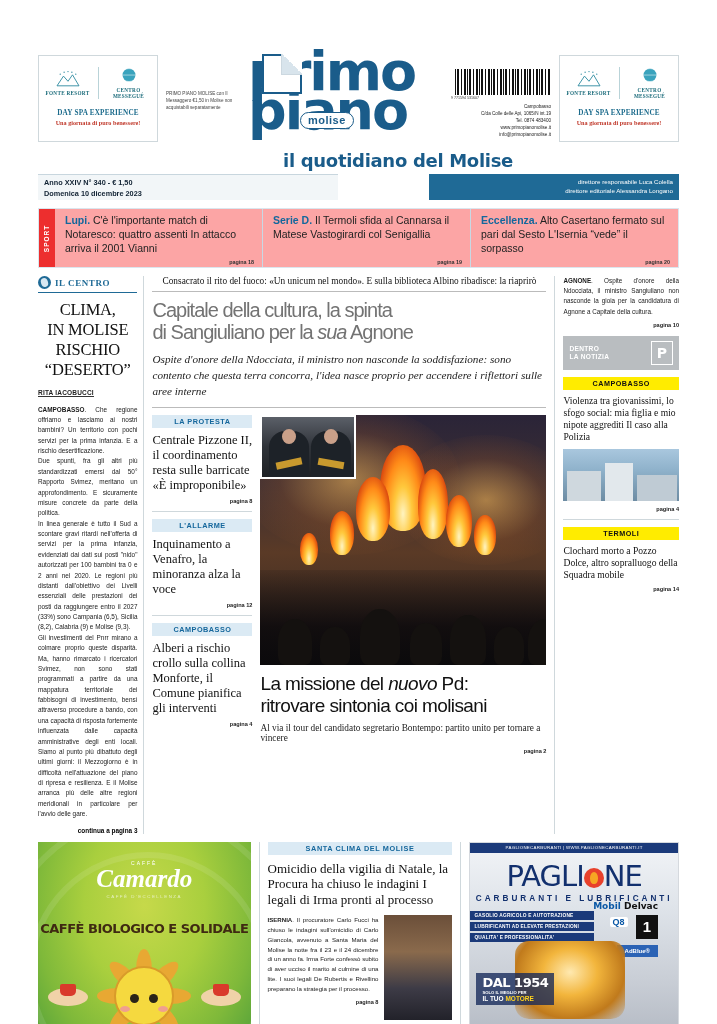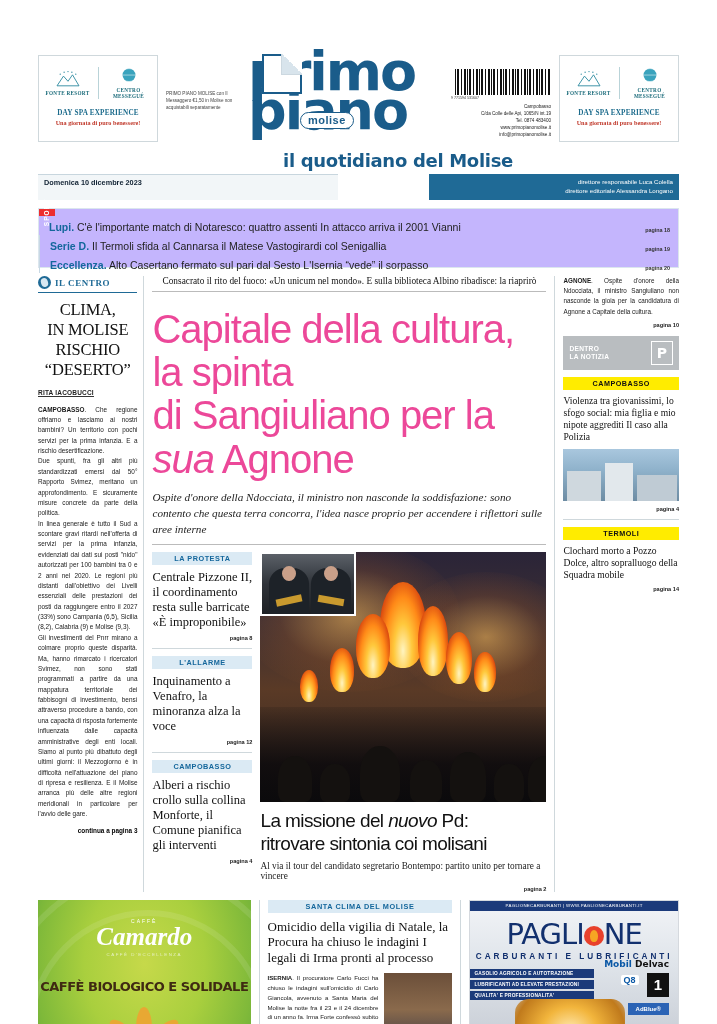--- a/index.html
+++ b/index.html
@@ -71,23 +71,22 @@
   }
   .issue-band div { font-size:7.3px; font-weight:bold; color:#123; line-height:1.45; }
   .dir-band {
     position:absolute; right:0; top:0; width:250px; height:26px; background:#1f6a96;
     color:#fff; text-align:right; padding:3px 6px 0 0;
   }
   .dir-band div { font-size:6.2px; line-height:1.5; }
 
   
   .sport-strip {
-    margin:8px 38px 0 38px; height:60px; background:#c4b5fd; display:flex; position:relative;
+    margin:8px 38px 0 38px; height:60px; background:#fca5a5; display:flex; position:relative;
     border:1px solid #dbe6ee;
-    flex-direction:column;
   }
   .sport-tab {
     width:16px; background:#ed2e2e; color:#fff; font-size:6.5px; font-weight:bold;
     display:flex; align-items:center; justify-content:center; letter-spacing:1px;
   }
   .sport-tab span { transform:rotate(-90deg); white-space:nowrap; }
   .sport-item { flex:1; padding:5px 8px 0 10px; position:relative; }
   .sport-item + .sport-item { border-left:1px solid #c8d8e4; }
   .sport-item .txt { font-size:10.5px; line-height:1.33; color:#222; font-family:"Liberation Sans", sans-serif;}
   .sport-item .lead { color:#14679c; font-weight:bold; }
@@ -113,22 +112,22 @@
   .body-text p { margin-bottom:0; }
   .body-text b { font-weight:bold; }
   .continua { font-size:6.4px; font-weight:bold; text-align:right; margin-top:7px; }
 
   
   .kicker-line {
     font-family:"Liberation Serif", serif; font-size:9.3px; color:#111; text-align:center;
     border-bottom:1px solid #bbb; padding-bottom:5px;
   }
   .main-head {
-    font-family:"Liberation Sans", sans-serif; font-size:40px; line-height:1.08; color:#ec4899;
-    letter-spacing:-1px; margin-top:16px; font-weight:normal;
+    font-family:"Liberation Sans", sans-serif; font-size:20px; line-height:1.08; color:#737373;
+    letter-spacing:-1px; margin-top:8px; font-weight:normal;
   }
   .main-head i { font-style:italic; }
   .main-sub {
     font-family:"Liberation Serif", serif; font-style:italic; font-size:11.2px; line-height:1.42;
     color:#222; margin-top:9px; padding-bottom:7px; border-bottom:1px solid #bbb;
   }
 
   .mid-split { display:flex; gap:8px; margin-top:7px; }
   .mid-col-a { width:100px; }
   .mid-col-b { flex:1; }
@@ -246,21 +245,21 @@
     background:linear-gradient(180deg,#f2f4f7 0%,#dfe4ea 30%,#c9ced6 65%,#aeb4be 100%);
     border:1px solid #d5d9de;
   }
   .pg-top { height:10px; background:#1b3a7a; color:#fff; font-size:4.4px; display:flex; align-items:center; justify-content:center; gap:8px; letter-spacing:.3px;}
   .pg-name { text-align:center; font-family:"DejaVu Sans", sans-serif; font-weight:normal; font-size:29px; color:#12306e; letter-spacing:-1px; margin-top:6px; position:relative;}
   .pg-drop { display:inline-block; width:20px; height:20px; border-radius:50% 50% 50% 50%; background:#e8412c; vertical-align:-2px; position:relative;}
   .pg-drop:after{content:"";position:absolute;left:6px;top:4px;width:8px;height:12px;background:#f6a623;border-radius:50% 50% 45% 45%;}
   .pg-sub { text-align:center; font-size:8.2px; letter-spacing:3px; color:#12306e; font-weight:bold; margin-top:1px;}
   .pg-bullets { margin-top:8px; }
   .pg-bullet { background:#1b3a7a; color:#fff; font-size:4.8px; font-weight:bold; padding:2px 4px; margin-bottom:2px; width:124px; letter-spacing:.2px;}
-  .pg-brands { position:absolute; right:9px; top:58px; text-align:right;}
+  .pg-brands { position:absolute; right:20px; top:58px; text-align:right;}
   .pg-mobil { font-size:9px; font-weight:bold; color:#0a58a6; font-family:"DejaVu Sans", sans-serif;}
   .pg-mobil span { color:#111; }
   .pg-q8 { display:inline-block; background:#fff; color:#0a58a6; font-weight:bold; font-size:9px; padding:0 3px; border-radius:2px; margin-top:4px;}
   .pg-one { display:inline-block; width:22px; height:24px; background:#111; color:#fff; font-weight:bold; font-size:15px; text-align:center; line-height:24px; margin-left:4px; vertical-align:-7px;}
   .pg-adblue { background:#2b63b5; color:#fff; font-size:6px; font-weight:bold; padding:3px 8px; display:inline-block; margin-top:6px;}
   .pg-dal { position:absolute; left:6px; bottom:48px; background:rgba(20,40,90,.78); padding:3px 6px; }
   .pg-dal .d1 { color:#fff; font-family:"DejaVu Sans", sans-serif; font-weight:bold; font-size:13px; line-height:1; letter-spacing:-.5px;}
   .pg-dal .d2 { color:#fff; font-size:4.2px; font-weight:bold; margin-top:1px;}
   .pg-dal .d3 { color:#fff; font-size:6.5px; font-weight:bold; }
   .pg-dal .d3 em { color:#ffd21e; font-style:normal; }
@@ -347,20 +346,21 @@
 MESSEGUÉ</div>
         </div>
       </div>
       <div class="ad-tag1">DAY SPA EXPERIENCE</div>
       <div class="ad-tag2">Una giornata di puro benessere!</div>
     </div>
   </div>
 
   <div class="infobar">
     <div class="issue-band">
+      <div>Anno XXIV N° 340 - € 1,50</div>
       <div>Domenica 10 dicembre 2023</div>
     </div>
     <div class="dir-band">
       <div>direttore responsabile Luca Colella</div>
       <div>direttore editoriale Alessandra Longano</div>
     </div>
   </div>
 
   <div class="sport-strip">
     <div class="sport-tab">

